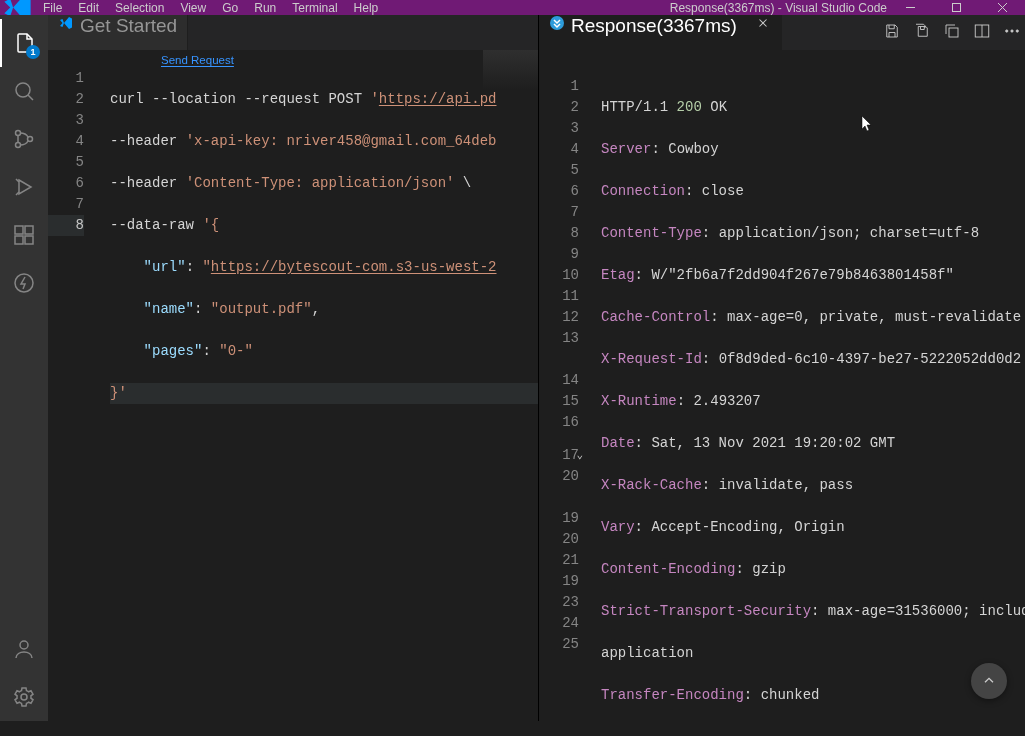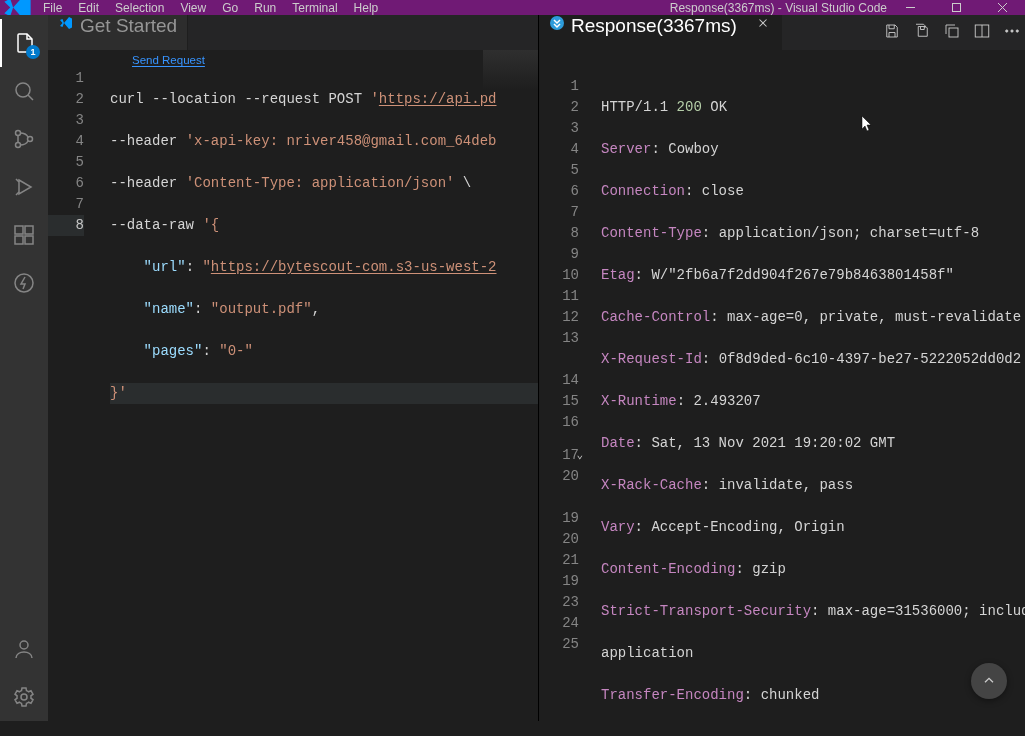--- a/index.html
+++ b/index.html
@@ -54,21 +54,21 @@
   .tab.italic { font-style: italic; }
   .tab-icon{width:16px;height:16px;display:flex;align-items:center;justify-content:center;flex-shrink:0;}
   .tab-label{white-space:nowrap;overflow:hidden;text-overflow:ellipsis;}
   .tab-desc{color:#7a7a7a;margin-left:2px;}
   .tab-close{width:16px;height:16px;display:flex;align-items:center;justify-content:center;color:#ccc;}
   .tab-close svg{width:14px;height:14px;}
   .tab-dot{width:8px;height:8px;border-radius:50%;background:#ccc;}
   .tab-actions { margin-left:auto; display:flex; align-items:center; padding:0 8px; gap:12px; color:#ccc;}
   .tab-actions svg{width:18px;height:18px;stroke:#ccc;fill:none;stroke-width:1.2;}
 
-  .breadcrumb-like { padding:4px 20px 2px 84px; font-size:11.5px; color:#3794ff; text-decoration:underline; text-underline-offset:2px;}
+  .breadcrumb-like { padding:4px 20px 2px 113px; font-size:11.5px; color:#3794ff; text-decoration:underline; text-underline-offset:2px;}
   .editor-body { flex:1; display:flex; font-family:Consolas,"Courier New",monospace; font-size:14px; line-height:21px; position:relative; overflow:hidden;}
   .gutter { width:48px; text-align:right; color:#858585; padding-right:12px; }
   .gutter-r { width:48px; text-align:right; color:#858585; padding-right:8px; position:relative;}
   .line-no{height:21px;}
   .content { flex:1; white-space:pre; overflow:hidden; }
   .content .row{height:21px;margin-left:14px;}
   .cursorline { background:#2a2d2e; }
 
   .minimap { position:absolute; top:35px; right:0; width:55px; height:40px; background:linear-gradient(#3a3a3a,#1e1e1e); opacity:.6; }
 

